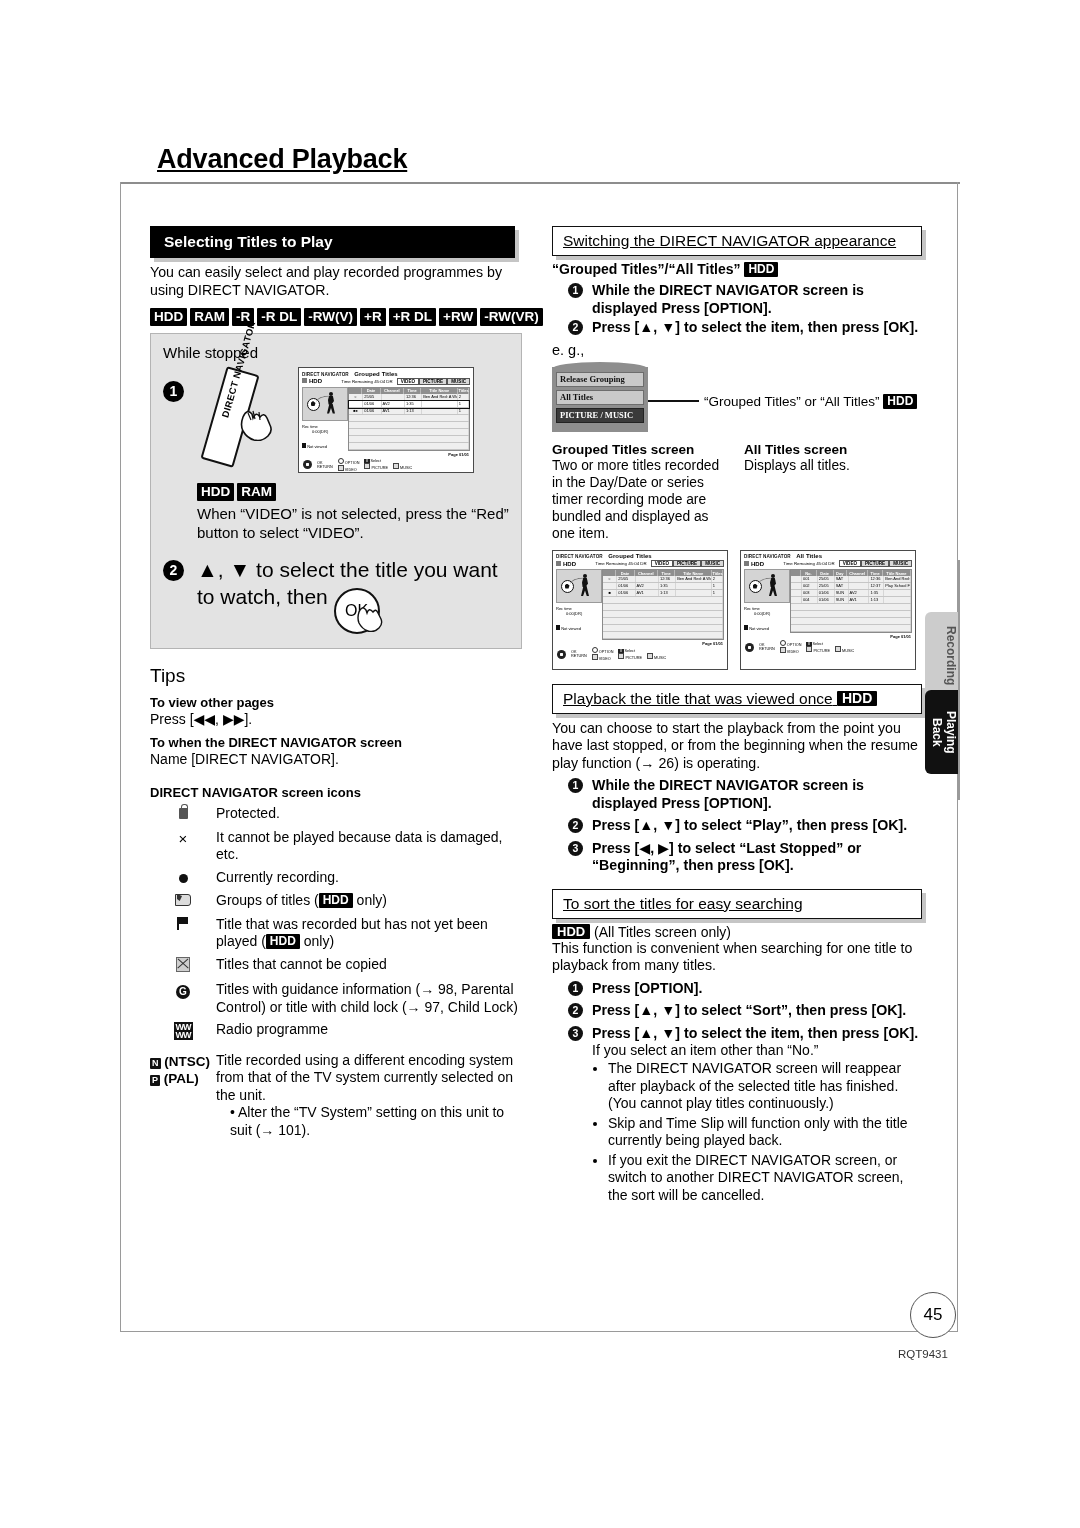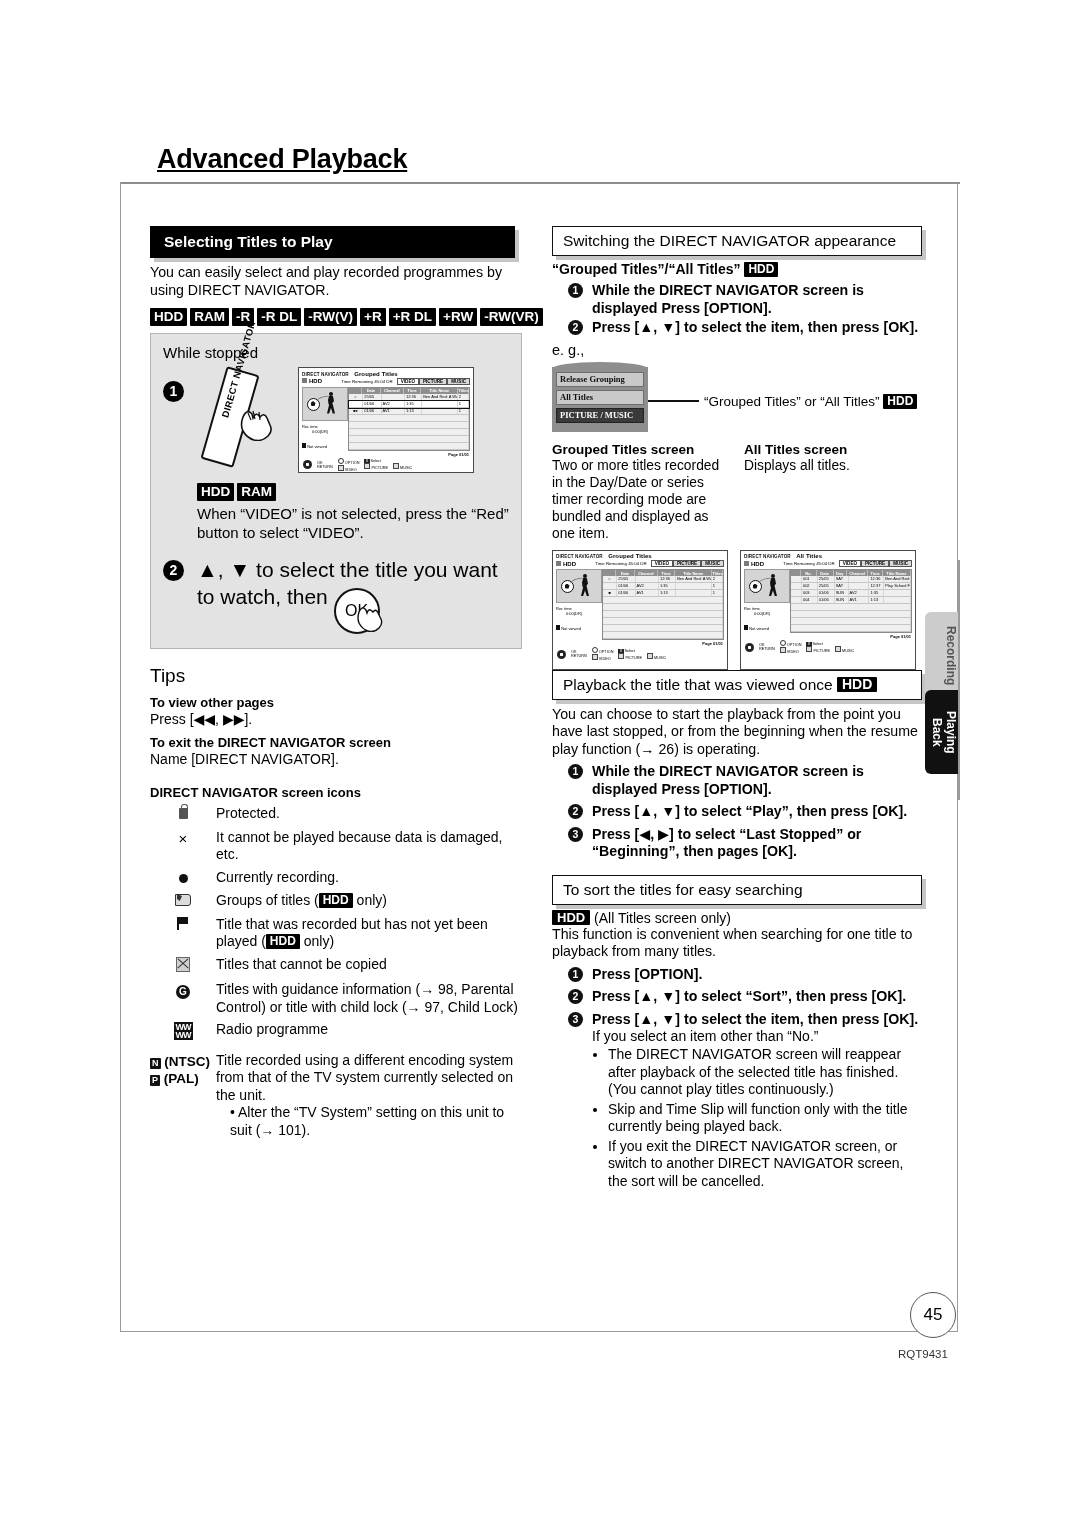--- a/index.html
+++ b/index.html
@@ -22,21 +22,21 @@
   .colR{position:absolute;left:552px;top:226px;width:370px;}
 
   
   .hdr-black{position:relative;background:#000;color:#fff;font-size:15.5px;font-weight:bold;
              padding:7px 0 7px 14px;box-shadow:4px 4px 0 rgba(150,150,150,.55);
              width:365px;box-sizing:border-box;}
 
   
   .hdr-box{position:relative;border:1.5px solid #111;background:#fff;
            font-size:15.5px;padding:5px 0 5px 10px;box-sizing:border-box;
-           box-shadow:4px 4px 0 rgba(150,150,150,.55);}
+           box-shadow:4px 4px 0 rgba(150,150,150,.55);text-decoration:underline;}
 
   .body-txt{font-size:14.2px;line-height:17.5px;}
   .mt6{margin-top:6px;}
 
   
   .badges{margin-top:9px;display:flex;gap:3px;flex-wrap:nowrap;}
   .badge{background:#000;color:#fff;font-size:13.5px;font-weight:bold;
          padding:1px 4px 2px 4px;line-height:15px;border-radius:1px;white-space:nowrap;}
   .bdg-inline{display:inline-block;background:#000;color:#fff;font-weight:bold;
               font-size:12px;padding:1px 4px;line-height:13px;vertical-align:1px;border-radius:1px;}
@@ -337,21 +337,21 @@
             </svg>
           </span>
         </div>
       </div>
     </div>
 
     <div class="tips-h" style="margin-top:16px;">Tips</div>
 
     <div class="tip-b">To view other pages</div>
     <div class="tip-p">Press [◀◀, ▶▶].</div>
-    <div class="tip-b">To exit the DIRECT NAVIGATOR screen</div>
+    <div class="tip-b">To when the DIRECT NAVIGATOR screen</div>
     <div class="tip-p">Name [DIRECT NAVIGATOR].</div>
 
     <div class="icons-h">DIRECT NAVIGATOR screen icons</div>
 
     <div class="icorow">
       <div class="icocell"><span class="ic-lock"></span></div>
       <div class="icotxt">Protected.</div>
     </div>
     <div class="icorow">
       <div class="icocell" style="font-size:15px;">×</div>
@@ -640,37 +640,37 @@
           <span class="ring"></span>
           <span><span>OK</span><br><span>RETURN</span></span>
           <span><span class="o"></span><span>OPTION</span><br><span class="sqg"></span><span>VIDEO</span></span>
           <span><span class="blk">II</span><span>Select</span><br><span class="sqg"></span><span>PICTURE</span></span>
           <span><br><span class="sqg"></span><span>MUSIC</span></span>
         </div>
       </div>
     </div>
 
 
-    <div class="hdr-box" style="margin-top:0;">
+    <div class="hdr-box" style="margin-top:14px;">
       <span>Playback the title that was viewed once</span>
       <span class="bdg-inline" style="font-size:14px;padding:1px 5px;">HDD</span>
     </div>
     <div class="body-txt mt6">You can choose to start the playback from the point you have last stopped, or from the beginning when the resume play function (→ 26) is operating.</div>
 
     <div class="nstep" style="margin-left:16px;">
       <div class="ncirc"><span>1</span></div>
       <div class="ntxt">While the DIRECT NAVIGATOR screen is displayed Press [OPTION].</div>
     </div>
     <div class="nstep" style="margin-left:16px;">
       <div class="ncirc"><span>2</span></div>
       <div class="ntxt">Press [▲, ▼] to select “Play”, then press [OK].</div>
     </div>
     <div class="nstep" style="margin-left:16px;">
       <div class="ncirc"><span>3</span></div>
-      <div class="ntxt">Press [◀, ▶] to select “Last Stopped” or “Beginning”, then pages [OK].</div>
+      <div class="ntxt">Press [◀, ▶] to select “Last Stopped” or “Beginning”, then press [OK].</div>
     </div>
 
     <div class="hdr-box" style="margin-top:14px;">To sort the titles for easy searching</div>
 
     <div style="font-size:14px;margin-top:5px;">
       <span class="bdg-inline" style="font-size:13px;padding:1px 5px;">HDD</span>
       <span>(All Titles screen only)</span>
     </div>
     <div class="body-txt">This function is convenient when searching for one title to playback from many titles.</div>
 

